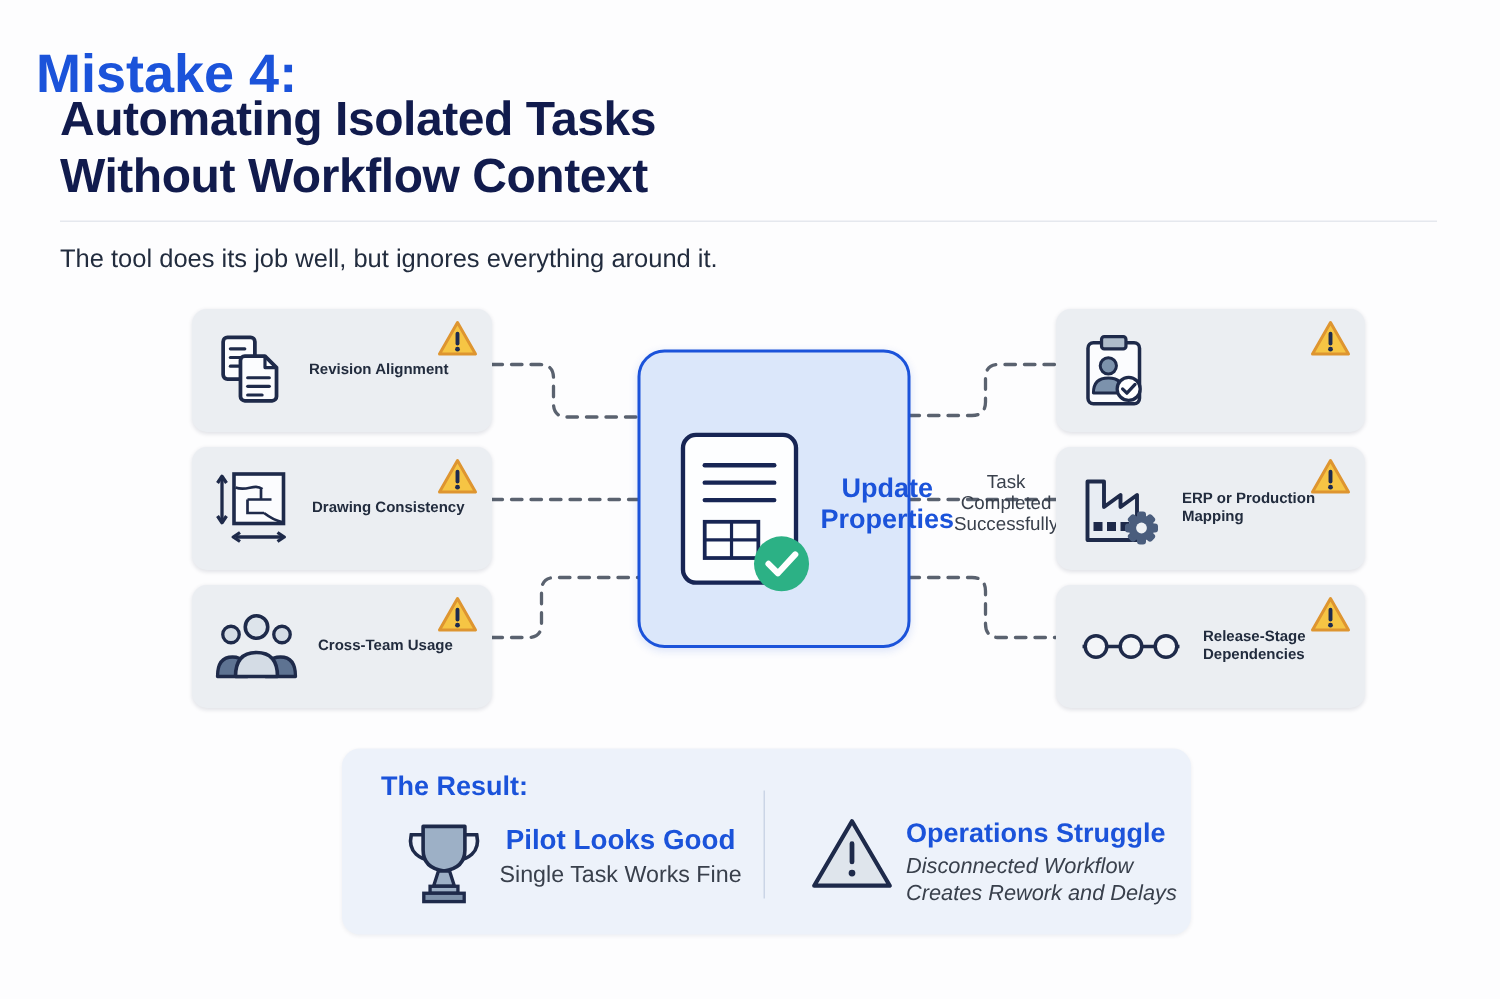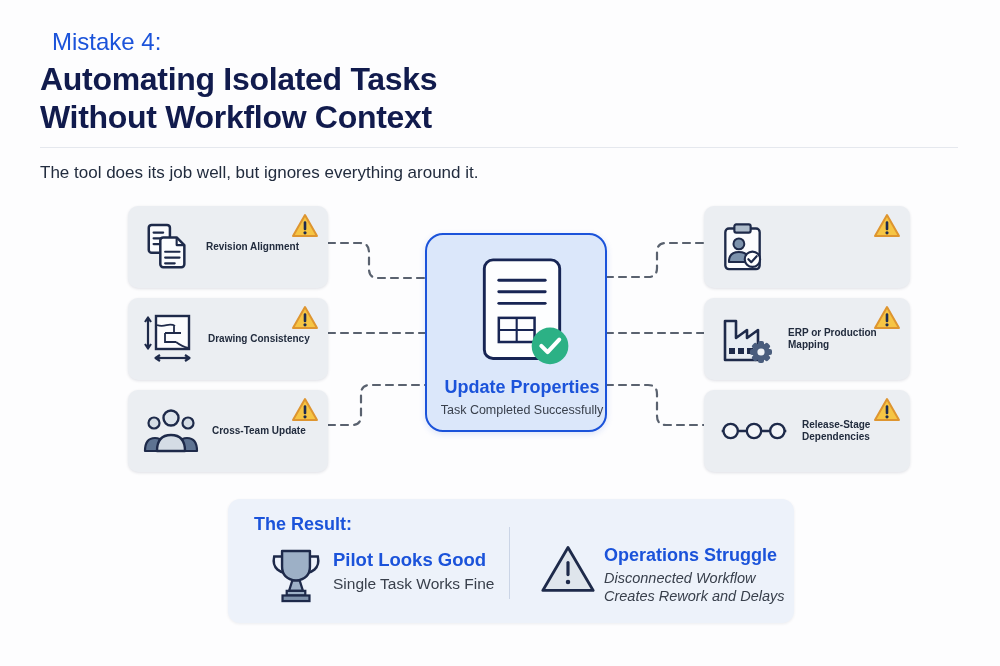--- a/index.html
+++ b/index.html
@@ -2,62 +2,62 @@
 <html style="--accent: #1b53da; --navy: #111b4d; --text_dark: #222c3e; --muted: #39404c; --card_bg: #ebeef2; --center_bg: #dbe7fa; --result_bg: #edf2fa; --divider: #e5e8ee; --connector: #5a626f; --success: #2cb185; --warning_fill: #f6c544; --warning_stroke: #de9530; --icon_stroke: #1e2a4a;"><head>
 <meta charset="utf-8">
 <style>
   html,body{margin:0;padding:0;background:#ffffff;}
   .page{
     position:relative;width:1000px;height:666px;margin:0 auto;overflow:hidden;
     background:#fdfdfe;font-family:"Liberation Sans",sans-serif;
     -webkit-font-smoothing:antialiased;
   }
   
-  .kicker{position:absolute;left:52px;top:28px;font-size:24px;font-weight:400;color:var(--accent);}
+  .kicker{position:absolute;left:24px;top:28px;font-size:36px;font-weight:700;color:var(--accent);}
   .title{position:absolute;left:40px;top:60px;font-size:32px;line-height:38px;font-weight:700;color:var(--navy);letter-spacing:-.3px;}
   .divider{position:absolute;left:40px;top:147px;width:918px;height:0;border-top:1px solid var(--divider);}
   .subtitle{position:absolute;left:40px;top:163px;font-size:17px;color:var(--text_dark);}
   
   .connectors{position:absolute;inset:0;pointer-events:none;}
   .connectors path{fill:none;stroke:var(--connector);stroke-width:2.2;stroke-dasharray:7 6;stroke-linecap:round;}
   
   .card{
     position:absolute;width:200px;height:82px;background:var(--card_bg);border-radius:10px;
     box-shadow:0 1px 3px rgba(18,28,60,.12);display:flex;align-items:center;gap:13px;
     padding:0 8px 0 15px;box-sizing:border-box;
   }
   .card.right{width:206px;}
   .card .label{flex:1;font-size:10px;line-height:1.25;font-weight:700;color:var(--text_dark);}
   .warn{position:absolute;top:6px;right:8px;line-height:0;}
   .icon{line-height:0;flex:0 0 auto;}
   
   .center-card{
     position:absolute;left:425px;top:233px;width:182px;height:199px;box-sizing:border-box;
     background:var(--center_bg);border:2.5px solid var(--accent);border-radius:18px;
-    display:flex;flex-direction:column;align-items:center;text-align:center;
+    display:flex;flex-direction:row;align-items:center;text-align:center;
     box-shadow:0 2px 6px rgba(27,83,218,.15);
     padding-left:12px;
   }
   .center-card .big-icon{margin-top:22px;line-height:0;}
   .center-title{margin-top:6px;font-size:18px;font-weight:700;color:var(--accent);}
   .center-sub{margin-top:5px;font-size:12.5px;color:var(--muted);}
   
   .result{
     position:absolute;left:228px;top:499px;width:566px;height:124px;background:var(--result_bg);
     border-radius:12px;box-shadow:0 1px 3px rgba(18,28,60,.07);
   }
   .result-heading{position:absolute;left:26px;top:15px;font-size:18px;font-weight:700;color:var(--accent);}
   .result-divider{position:absolute;left:281px;top:28px;width:1px;height:72px;background:#cbd5e6;}
   .result-item-icon{position:absolute;line-height:0;}
   .ri-trophy{left:42px;top:48px;}
   .ri-warning{left:312px;top:44px;}
   .ri-text{position:absolute;}
   .ri-text .t{font-size:18.5px;font-weight:700;color:var(--accent);}
   .ri-text .d{margin-top:4px;font-size:15.5px;line-height:1.22;color:var(--muted);}
-  .rt-left{left:105px;top:50px;}
+  .rt-left{left:105px;top:50px;text-align:center;}
   .rt-right{left:376px;top:46px;width:200px;}
   .rt-right .t{font-size:18px;}
   .rt-right .d{font-size:14.5px;font-style:italic;}
 </style>
 </head>
 <body>
 
 <div class="page">
 
   <div class="kicker">Mistake 4:</div>
@@ -126,21 +126,21 @@
     <span class="icon">
       <svg width="56" height="46" viewBox="0 0 56 46">
         <circle cx="11" cy="15" r="5.5" fill="#d4dce5" stroke="#1e2a4a" stroke-width="2.2"></circle>
         <circle cx="45" cy="15" r="5.5" fill="#d4dce5" stroke="#1e2a4a" stroke-width="2.2"></circle>
         <path d="M2 43 q0 -13 10 -13 q10 0 10 13 z" fill="#5e7392" stroke="#1e2a4a" stroke-width="2.2" stroke-linejoin="round"></path>
         <path d="M34 43 q0 -13 10 -13 q10 0 10 13 z" fill="#5e7392" stroke="#1e2a4a" stroke-width="2.2" stroke-linejoin="round"></path>
         <circle cx="28" cy="10" r="7.5" fill="#dde4eb" stroke="#1e2a4a" stroke-width="2.4"></circle>
         <path d="M14 43 q0 -16 14 -16 q14 0 14 16 z" fill="#d4dce5" stroke="#1e2a4a" stroke-width="2.4" stroke-linejoin="round"></path>
       </svg>
     </span>
-    <span class="label">Cross-Team Update</span>
+    <span class="label">Cross-Team Usage</span>
     <span class="warn">
       <svg width="30" height="27" viewBox="0 0 30 27">
         <path d="M15 3 L27 24 H3 Z" fill="#f6c544" stroke="#de9530" stroke-width="2" stroke-linejoin="round"></path>
         <line x1="15" y1="10.5" x2="15" y2="17" stroke="#1d2b50" stroke-width="2.6" stroke-linecap="round"></line>
         <circle cx="15" cy="20.8" r="1.6" fill="#1d2b50"></circle>
       </svg>
     </span>
   </div>
 
   <div class="center-card">

